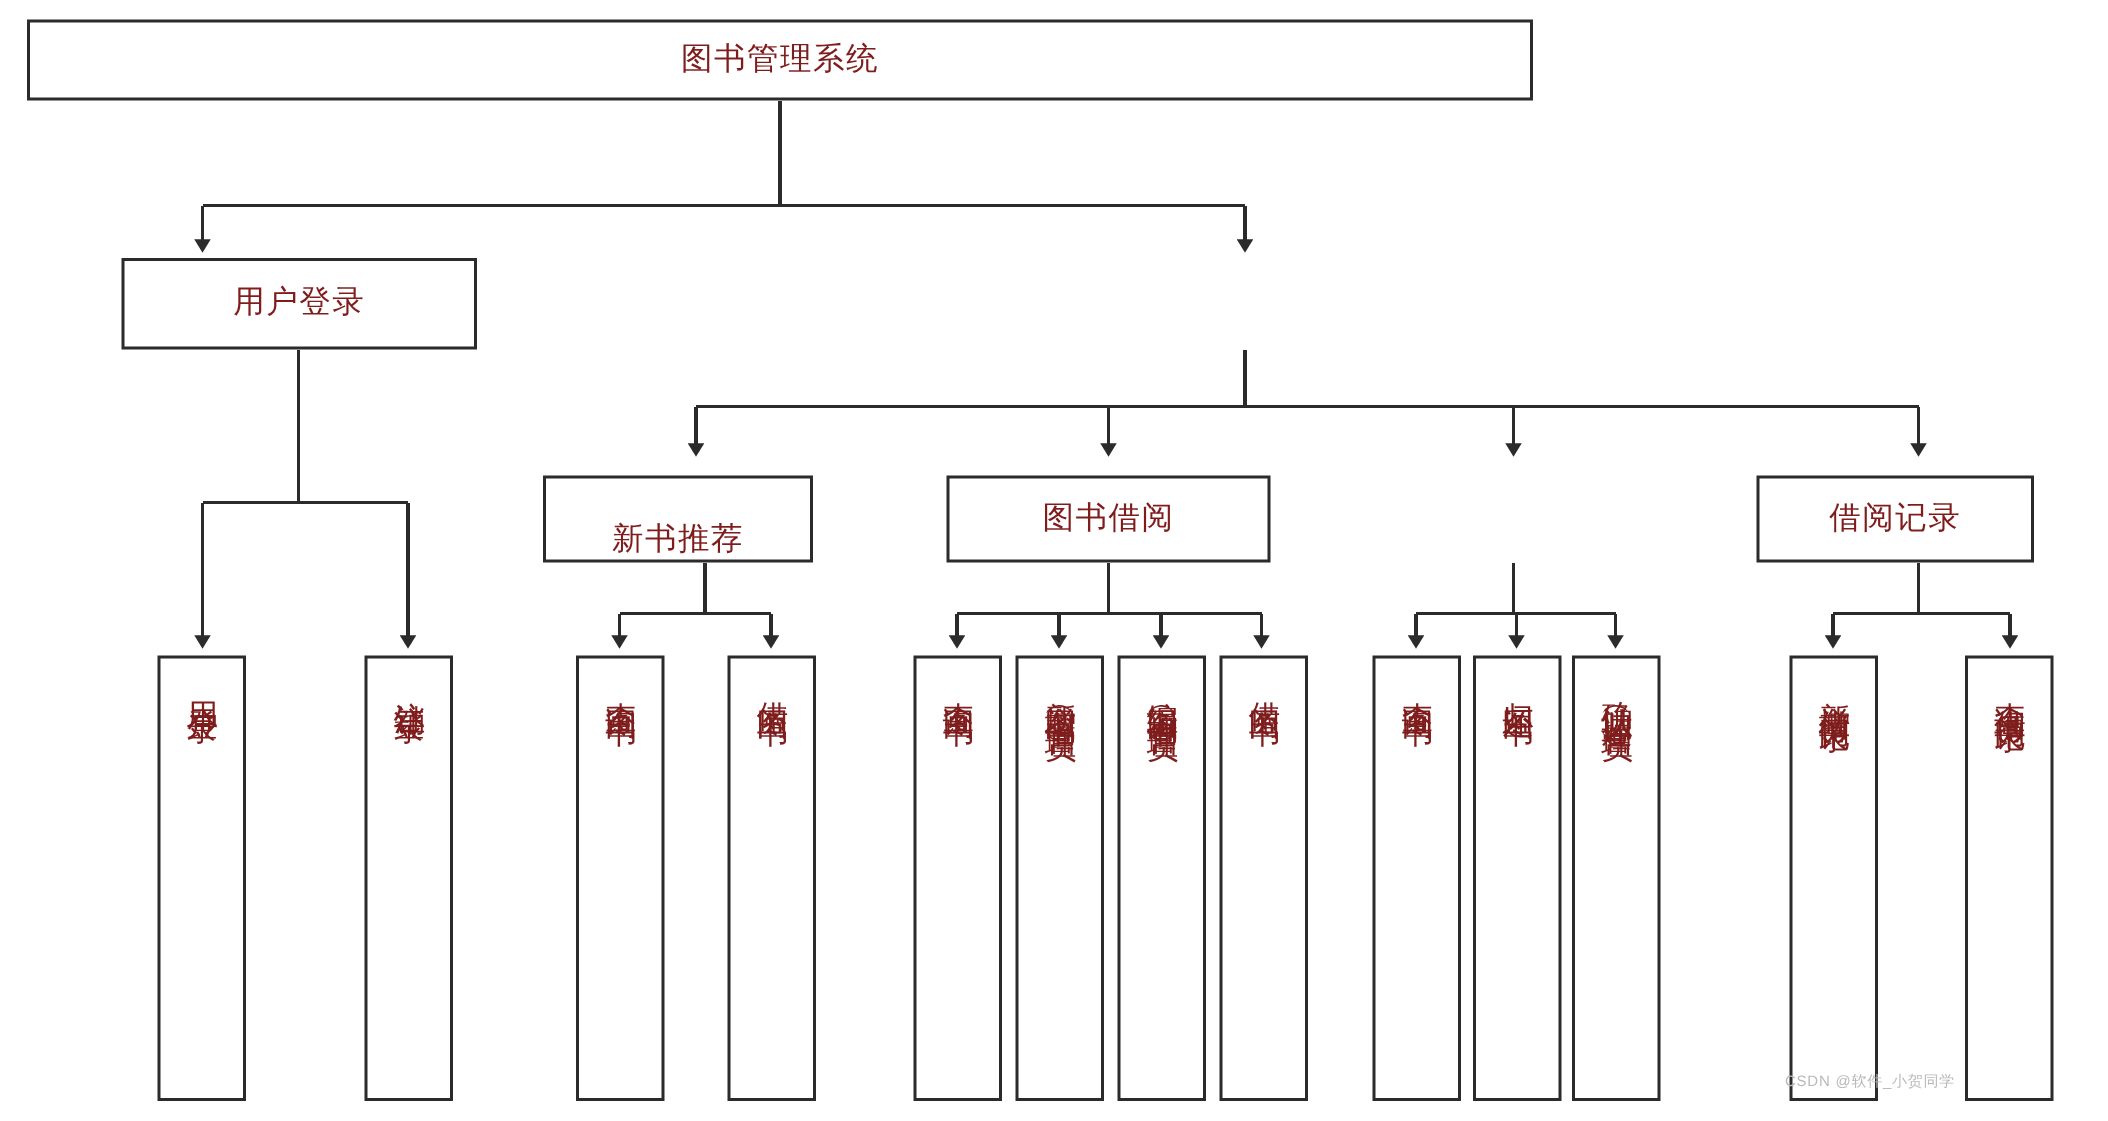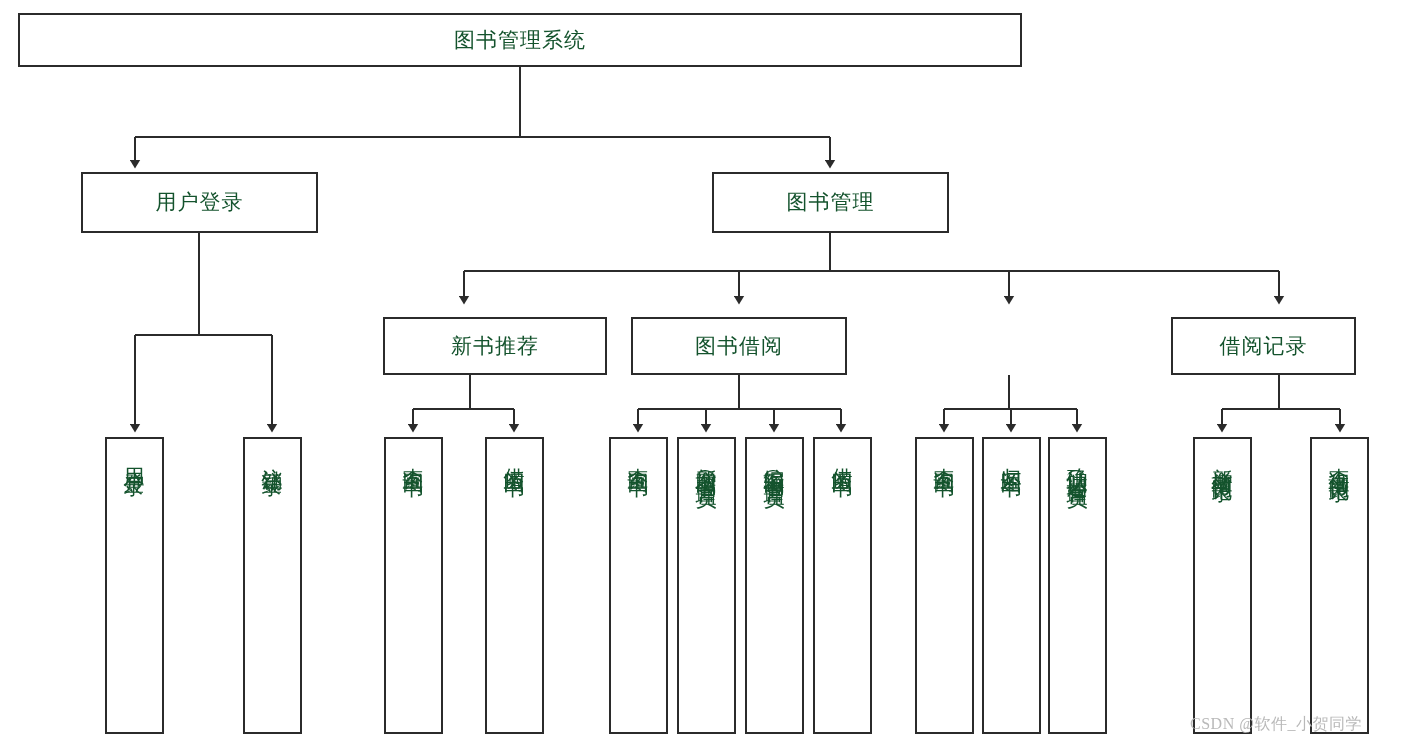--- a/index.html
+++ b/index.html
@@ -27,21 +27,21 @@
     pointer-events: none;
   }
   .node {
     position: absolute;
     box-sizing: border-box;
     background: #ffffff;
     border: 2px solid #2b2b2b;
     display: flex;
     align-items: center;
     justify-content: center;
-    color: #14532d;
+    color: #7f1d1d;
     z-index: 2;
   }
   .node .label {
     display: block;
     text-align: center;
     line-height: 1.18;
     white-space: nowrap;
   }
   .node.horiz .label {
     font-size: 21px;
@@ -55,26 +55,26 @@
     writing-mode: vertical-rl;
     text-orientation: upright;
     font-size: 21px;
     letter-spacing: 3px;
     line-height: 1;
   }
   .watermark {
     position: absolute;
     left: 1190px;
     top: 714px;
-    font-size: 16px;
+    font-size: 10px;
     color: #b9b9b9;
     letter-spacing: 0.5px;
     white-space: nowrap;
     z-index: 3;
-    font-family: Liberation Serif, serif;
+    font-family: Liberation Sans, sans-serif;
   }
 </style>
 </head>
 <body>
 
 <div id="canvas">
 
   <svg id="edges" viewBox="0 0 1405 747" xmlns="http://www.w3.org/2000/svg">
     <defs>
       <marker id="arrow" markerWidth="9" markerHeight="11" refX="0.5" refY="5.5" orient="auto" markerUnits="userSpaceOnUse">
@@ -126,25 +126,22 @@
   </svg>
 
   <div class="node horiz" style="left:18px; top:13px; width:1004px; height:54px;">
     <span class="label">图书管理系统</span>
   </div>
 
   <div class="node horiz" style="left:81px; top:172px; width:237px; height:61px;">
     <span class="label">用户登录</span>
   </div>
 
-  <div class="node horiz" style="left:712px; top:172px; width:237px; height:61px;">
-    <span class="label">图书管理</span>
-  </div>
-
-  <div class="node horiz" style="left:383px; top:317px; width:224px; height:58px;">
+
+  <div class="node horiz" style="left:362px; top:317px; width:180px; height:58px;align-items:flex-end;">
     <span class="label">新书推荐</span>
   </div>
 
   <div class="node horiz" style="left:631px; top:317px; width:216px; height:58px;">
     <span class="label">图书借阅</span>
   </div>
 
 
   <div class="node horiz" style="left:1171px; top:317px; width:185px; height:58px;">
     <span class="label">借阅记录</span>

